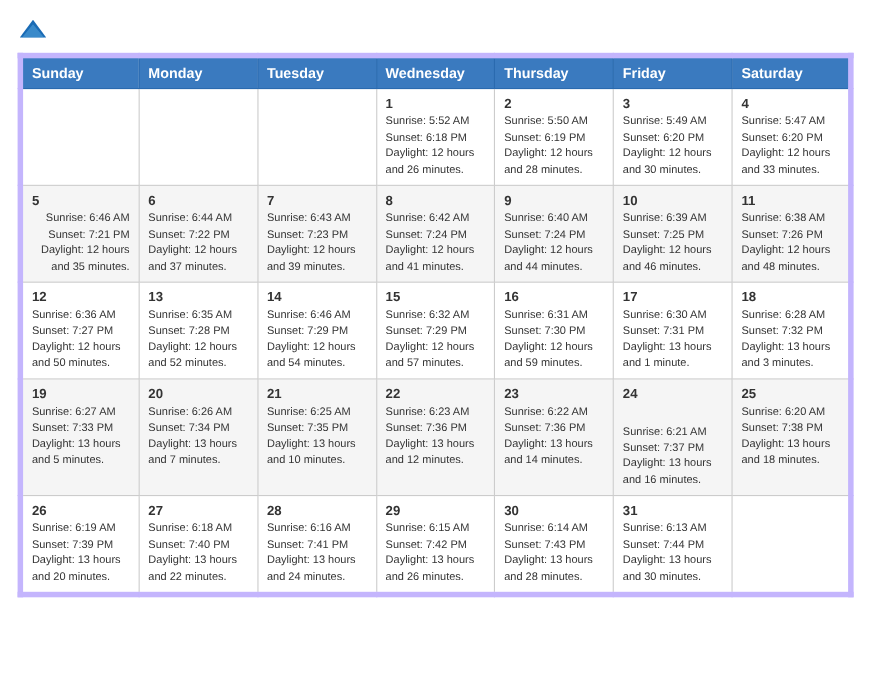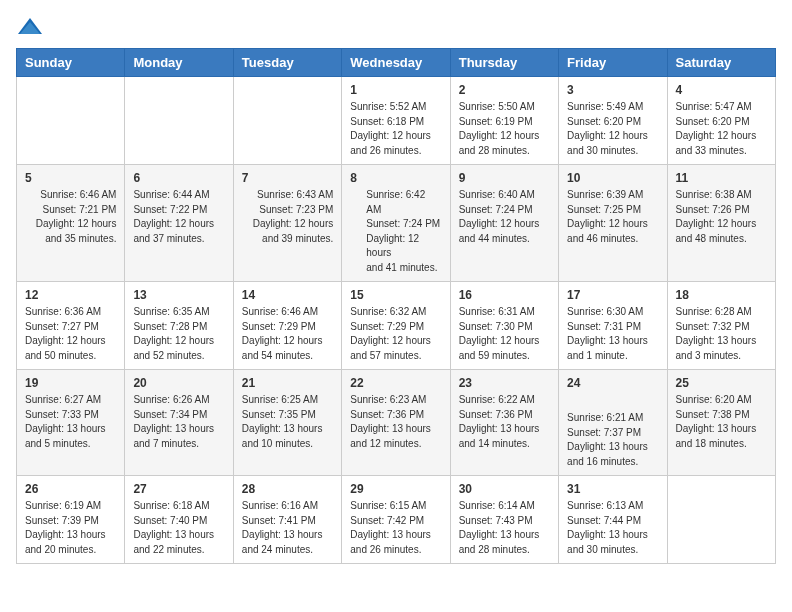--- a/index.html
+++ b/index.html
@@ -45,21 +45,21 @@
       font-weight: bold;
       color: #222;
     }
     .subtitle {
       font-size: 14px;
       color: #555;
     }
     .calendar {
       width: 100%;
       border-collapse: collapse;
-      border: 1px solid #c4b5fd;
+      border: 5px solid #c4b5fd;
     }
     .calendar th {
       background-color: #3a7abf;
       color: #fff;
       text-align: left;
       padding: 6px 8px;
       font-size: 13px;
       font-weight: bold;
       border: 1px solid #2a6aaf;
     }
@@ -174,28 +174,28 @@
         </td>
         <td class="alt-row">
           <span class="day-number">6</span>
           <div class="day-info" style="white-space: pre-line;">Sunrise: 6:44 AM
 Sunset: 7:22 PM
 Daylight: 12 hours
 and 37 minutes.</div>
         </td>
         <td class="alt-row">
           <span class="day-number">7</span>
-          <div class="day-info" style="white-space: pre-line; text-align: right;">Sunrise: 6:43 AM
+          <div class="day-info" style="white-space: pre-line;">Sunrise: 6:43 AM
 Sunset: 7:23 PM
 Daylight: 12 hours
 and 39 minutes.</div>
         </td>
         <td class="alt-row">
           <span class="day-number">8</span>
-          <div class="day-info" style="white-space: pre-line; margin-left: 16px;">Sunrise: 6:42 AM
+          <div class="day-info" style="white-space: pre-line;">Sunrise: 6:42 AM
 Sunset: 7:24 PM
 Daylight: 12 hours
 and 41 minutes.</div>
         </td>
         <td class="alt-row">
           <span class="day-number">9</span>
           <div class="day-info" style="white-space: pre-line;">Sunrise: 6:40 AM
 Sunset: 7:24 PM
 Daylight: 12 hours
 and 44 minutes.</div>

